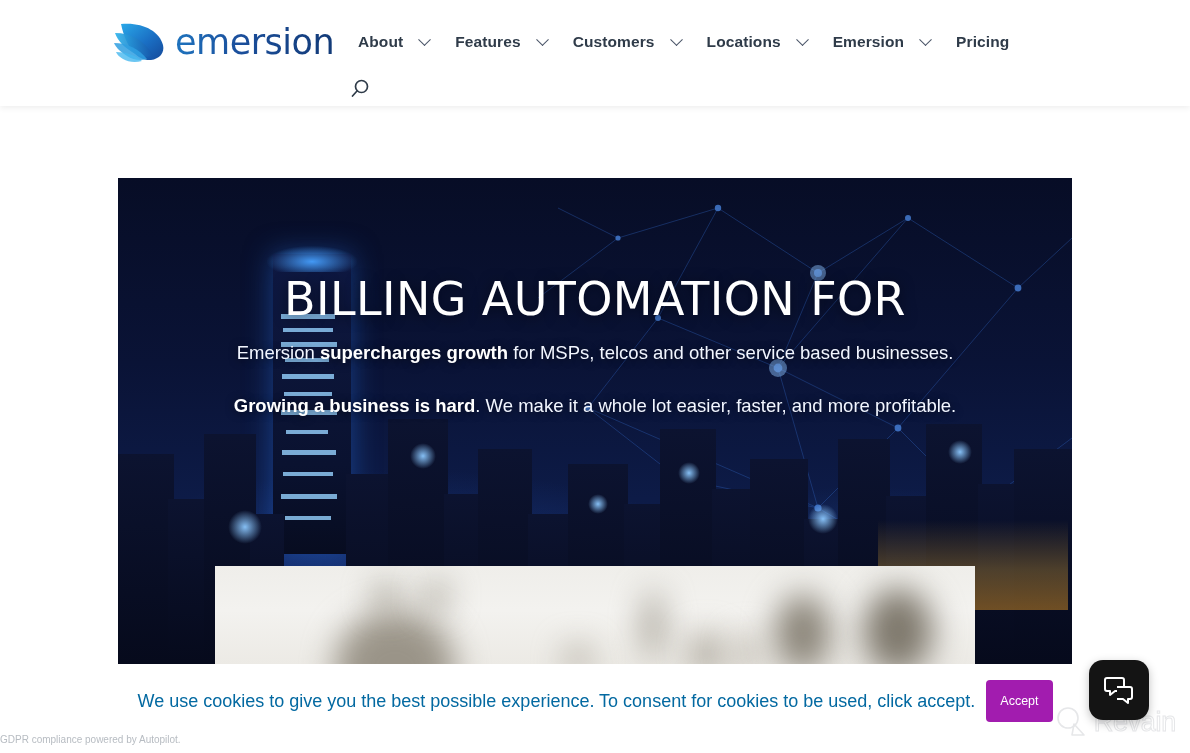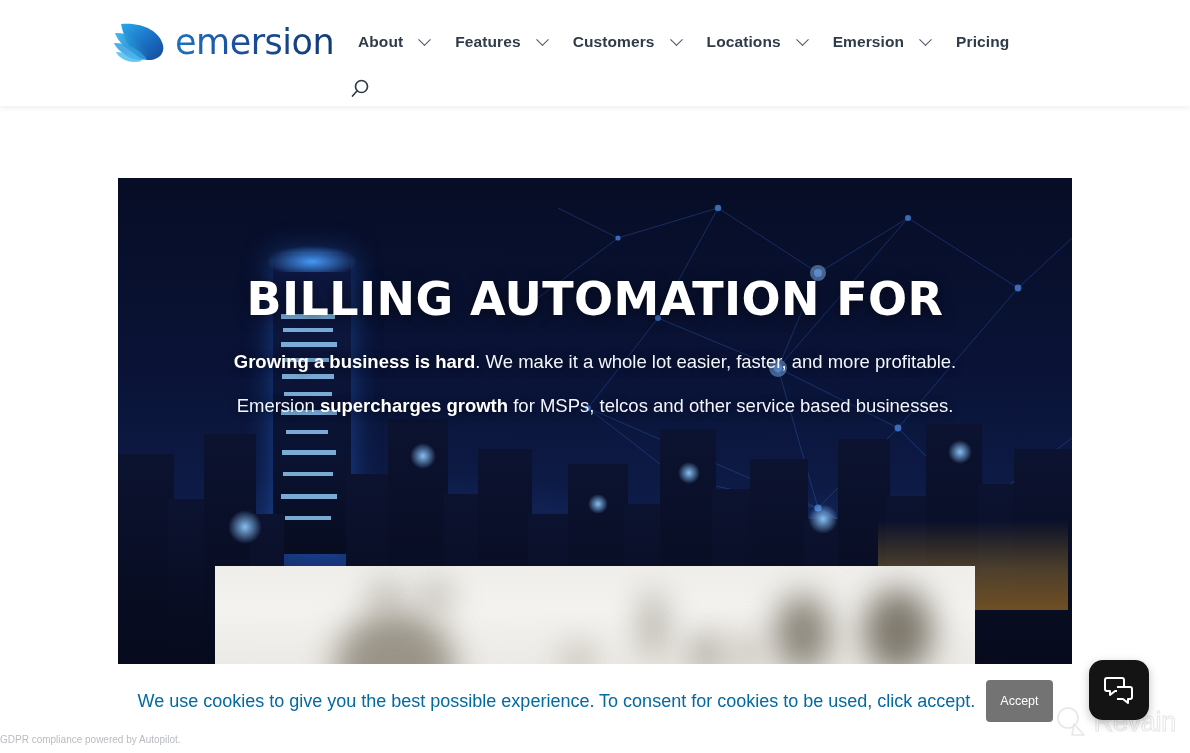--- a/index.html
+++ b/index.html
@@ -180,21 +180,21 @@
     top: 98px;
     text-align: center;
     z-index: 8;
     padding: 0 20px;
   }
   .hero-h1 {
     font-family: "DejaVu Sans", sans-serif;
     color: #ffffff;
     font-size: 46px;
     line-height: 46px;
-    font-weight: bold;
+    font-weight: normal;
     letter-spacing: 0.4px;
     text-shadow: 0 2px 14px rgba(0,0,0,0.55);
   }
   .hero-h1 .l2 { display:block; }
   .hero-sub {
     margin-top: 27px;
     color: #f2f6ff;
     font-size: 18.5px;
     line-height: 26px;
     text-shadow: 0 1px 8px rgba(0,0,0,0.6);
@@ -234,21 +234,21 @@
     display: flex;
     align-items: center;
     justify-content: center;
     gap: 11px;
   }
   .cookie-text {
     font-size: 18px;
     color: #0369a1;
   }
   .accept-btn {
-    background: #737373;
+    background: #a21caf;
     color: #ffffff;
     font-size: 12.5px;
     border: none;
     border-radius: 4px;
     padding: 14px 14px;
     cursor: pointer;
     font-family: "Liberation Sans", sans-serif;
   }
   .gdpr {
     position:absolute;
@@ -442,26 +442,26 @@
 
       <div class="bridge"></div>
     </div>
   </div>
 
   <div class="hero-text">
     <div class="hero-h1">
       <span>BILLING AUTOMATION FOR</span>
     </div>
 
+    <div class="hero-sub second">
+      <span>Emersion </span><b>supercharges growth</b><span> for MSPs, telcos and other service based businesses.</span>
+    </div>
+
     <div class="hero-sub">
       <b>Growing a business is hard</b><span>. We make it a whole lot easier, faster, and more profitable.</span>
-    </div>
-
-    <div class="hero-sub second">
-      <span>Emersion </span><b>supercharges growth</b><span> for MSPs, telcos and other service based businesses.</span>
     </div>
   </div>
 
   <div class="video-panel">
     <div class="blob" style="left:120px;  top:46px;  width:120px; height:110px; background:#9a9488;"></div>
     <div class="blob" style="left:160px;  top:18px;  width:22px;  height:24px;  background:#8d8779;"></div>
     <div class="blob" style="left:210px;  top:18px;  width:22px;  height:24px;  background:#8d8779;"></div>
     <div class="blob" style="left:430px;  top:24px;  width:16px;  height:70px;  background:#8f897c;"></div>
     <div class="blob" style="left:476px;  top:68px;  width:30px;  height:40px;  background:#a39d91;"></div>
     <div class="blob" style="left:520px;  top:70px;  width:22px;  height:34px;  background:#b3ada2;"></div>

